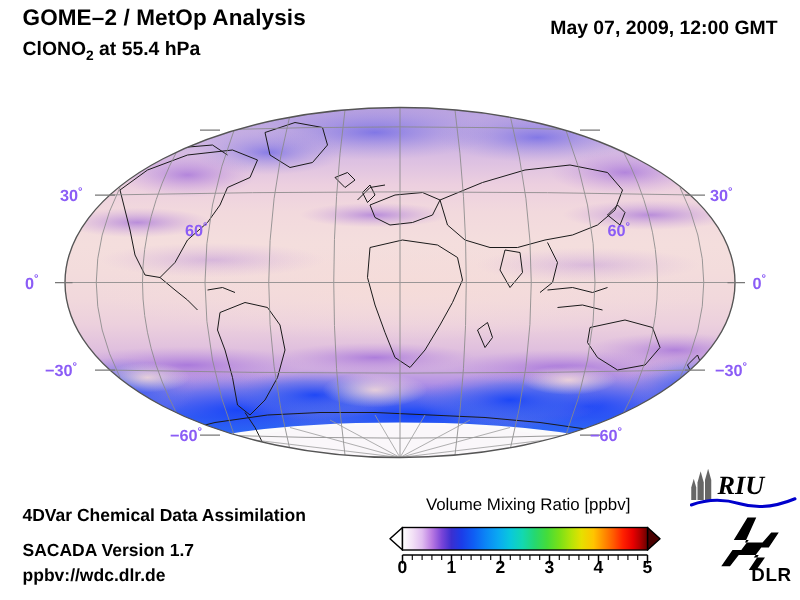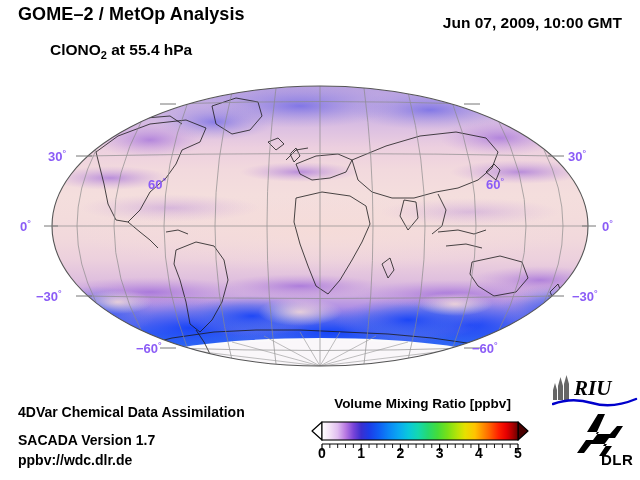--- a/index.html
+++ b/index.html
@@ -22,25 +22,24 @@
     left: 18px;
     top: 4px;
     font-size: 18px;
     font-weight: bold;
     letter-spacing: 0.1px;
     white-space: nowrap;
   }
   #header-species-line {
     position: absolute;
     left: 18px;
-    top: 41px;
+    top: 31px;
     font-size: 15.5px;
     font-weight: bold;
     white-space: nowrap;
-    margin-left: 32px;
   }
   #header-species-line .sub {
     font-size: 11px;
     vertical-align: sub;
     line-height: 0;
   }
   #header-datetime {
     position: absolute;
     right: 18px;
     top: 14px;
@@ -97,21 +96,21 @@
     width: 235px;
     height: 80px;
   }
   #colorbar-title {
     position: absolute;
     left: 0;
     top: 0;
     width: 235px;
     text-align: center;
     font-size: 13.5px;
-    font-weight: bold;
+    font-weight: normal;
     white-space: nowrap;
   }
   #colorbar-svg {
     position: absolute;
     left: 0;
     top: 22px;
   }
   .cb-tick-label {
     position: absolute;
     font-size: 14px;
@@ -137,21 +136,21 @@
     height: 58px;
   }
 </style>
 </head>
 <body>
 
 <div id="header-title-line1">GOME–2 / MetOp Analysis</div>
 
 <div id="header-species-line"><span>ClONO</span><span class="sub">2</span><span> at 55.4 hPa</span></div>
 
-<div id="header-datetime">Jun 07, 2009, 10:00 GMT</div>
+<div id="header-datetime">May 07, 2009, 12:00 GMT</div>
 
 <div id="map-area">
   <svg id="map-svg" width="640" height="305" viewBox="0 0 640 305">
     <defs>
       <clipPath id="ellipseClip">
         <ellipse cx="320" cy="146" rx="268" ry="140"></ellipse>
       </clipPath>
 
       <linearGradient id="zonalField" x1="0" y1="0" x2="0" y2="1">
         <stop offset="0.000" stop-color="#b9a2e0"></stop>

